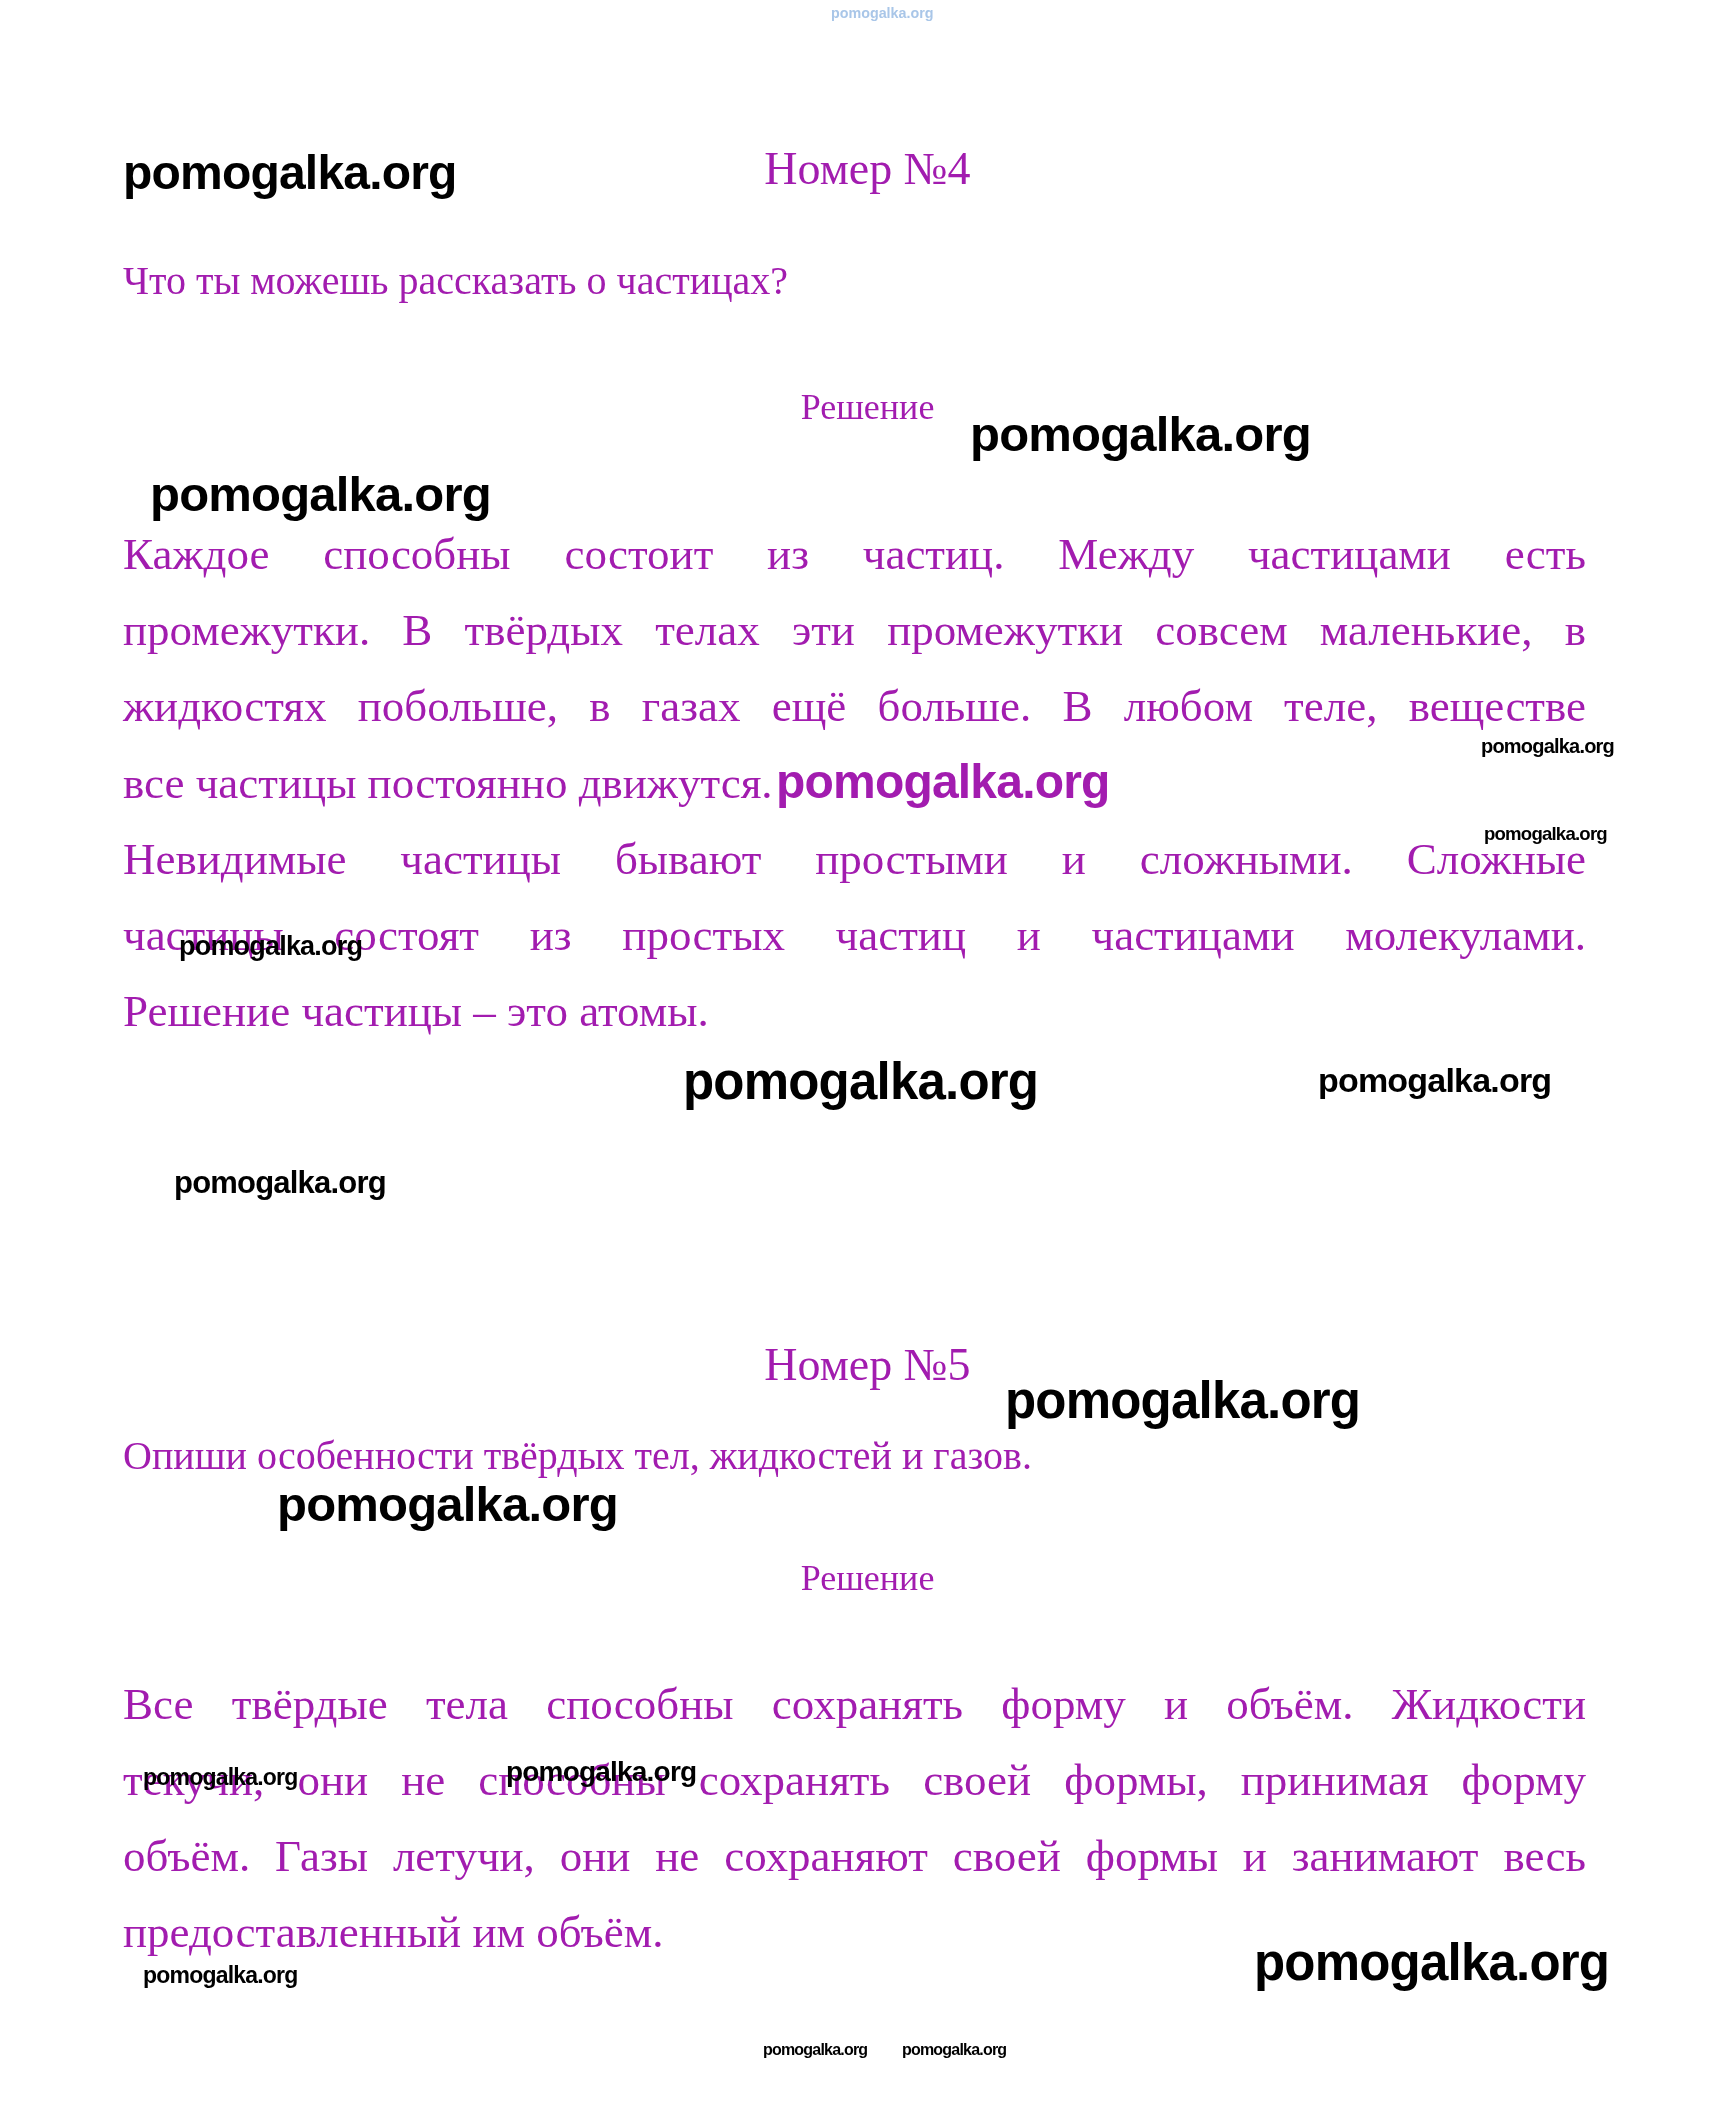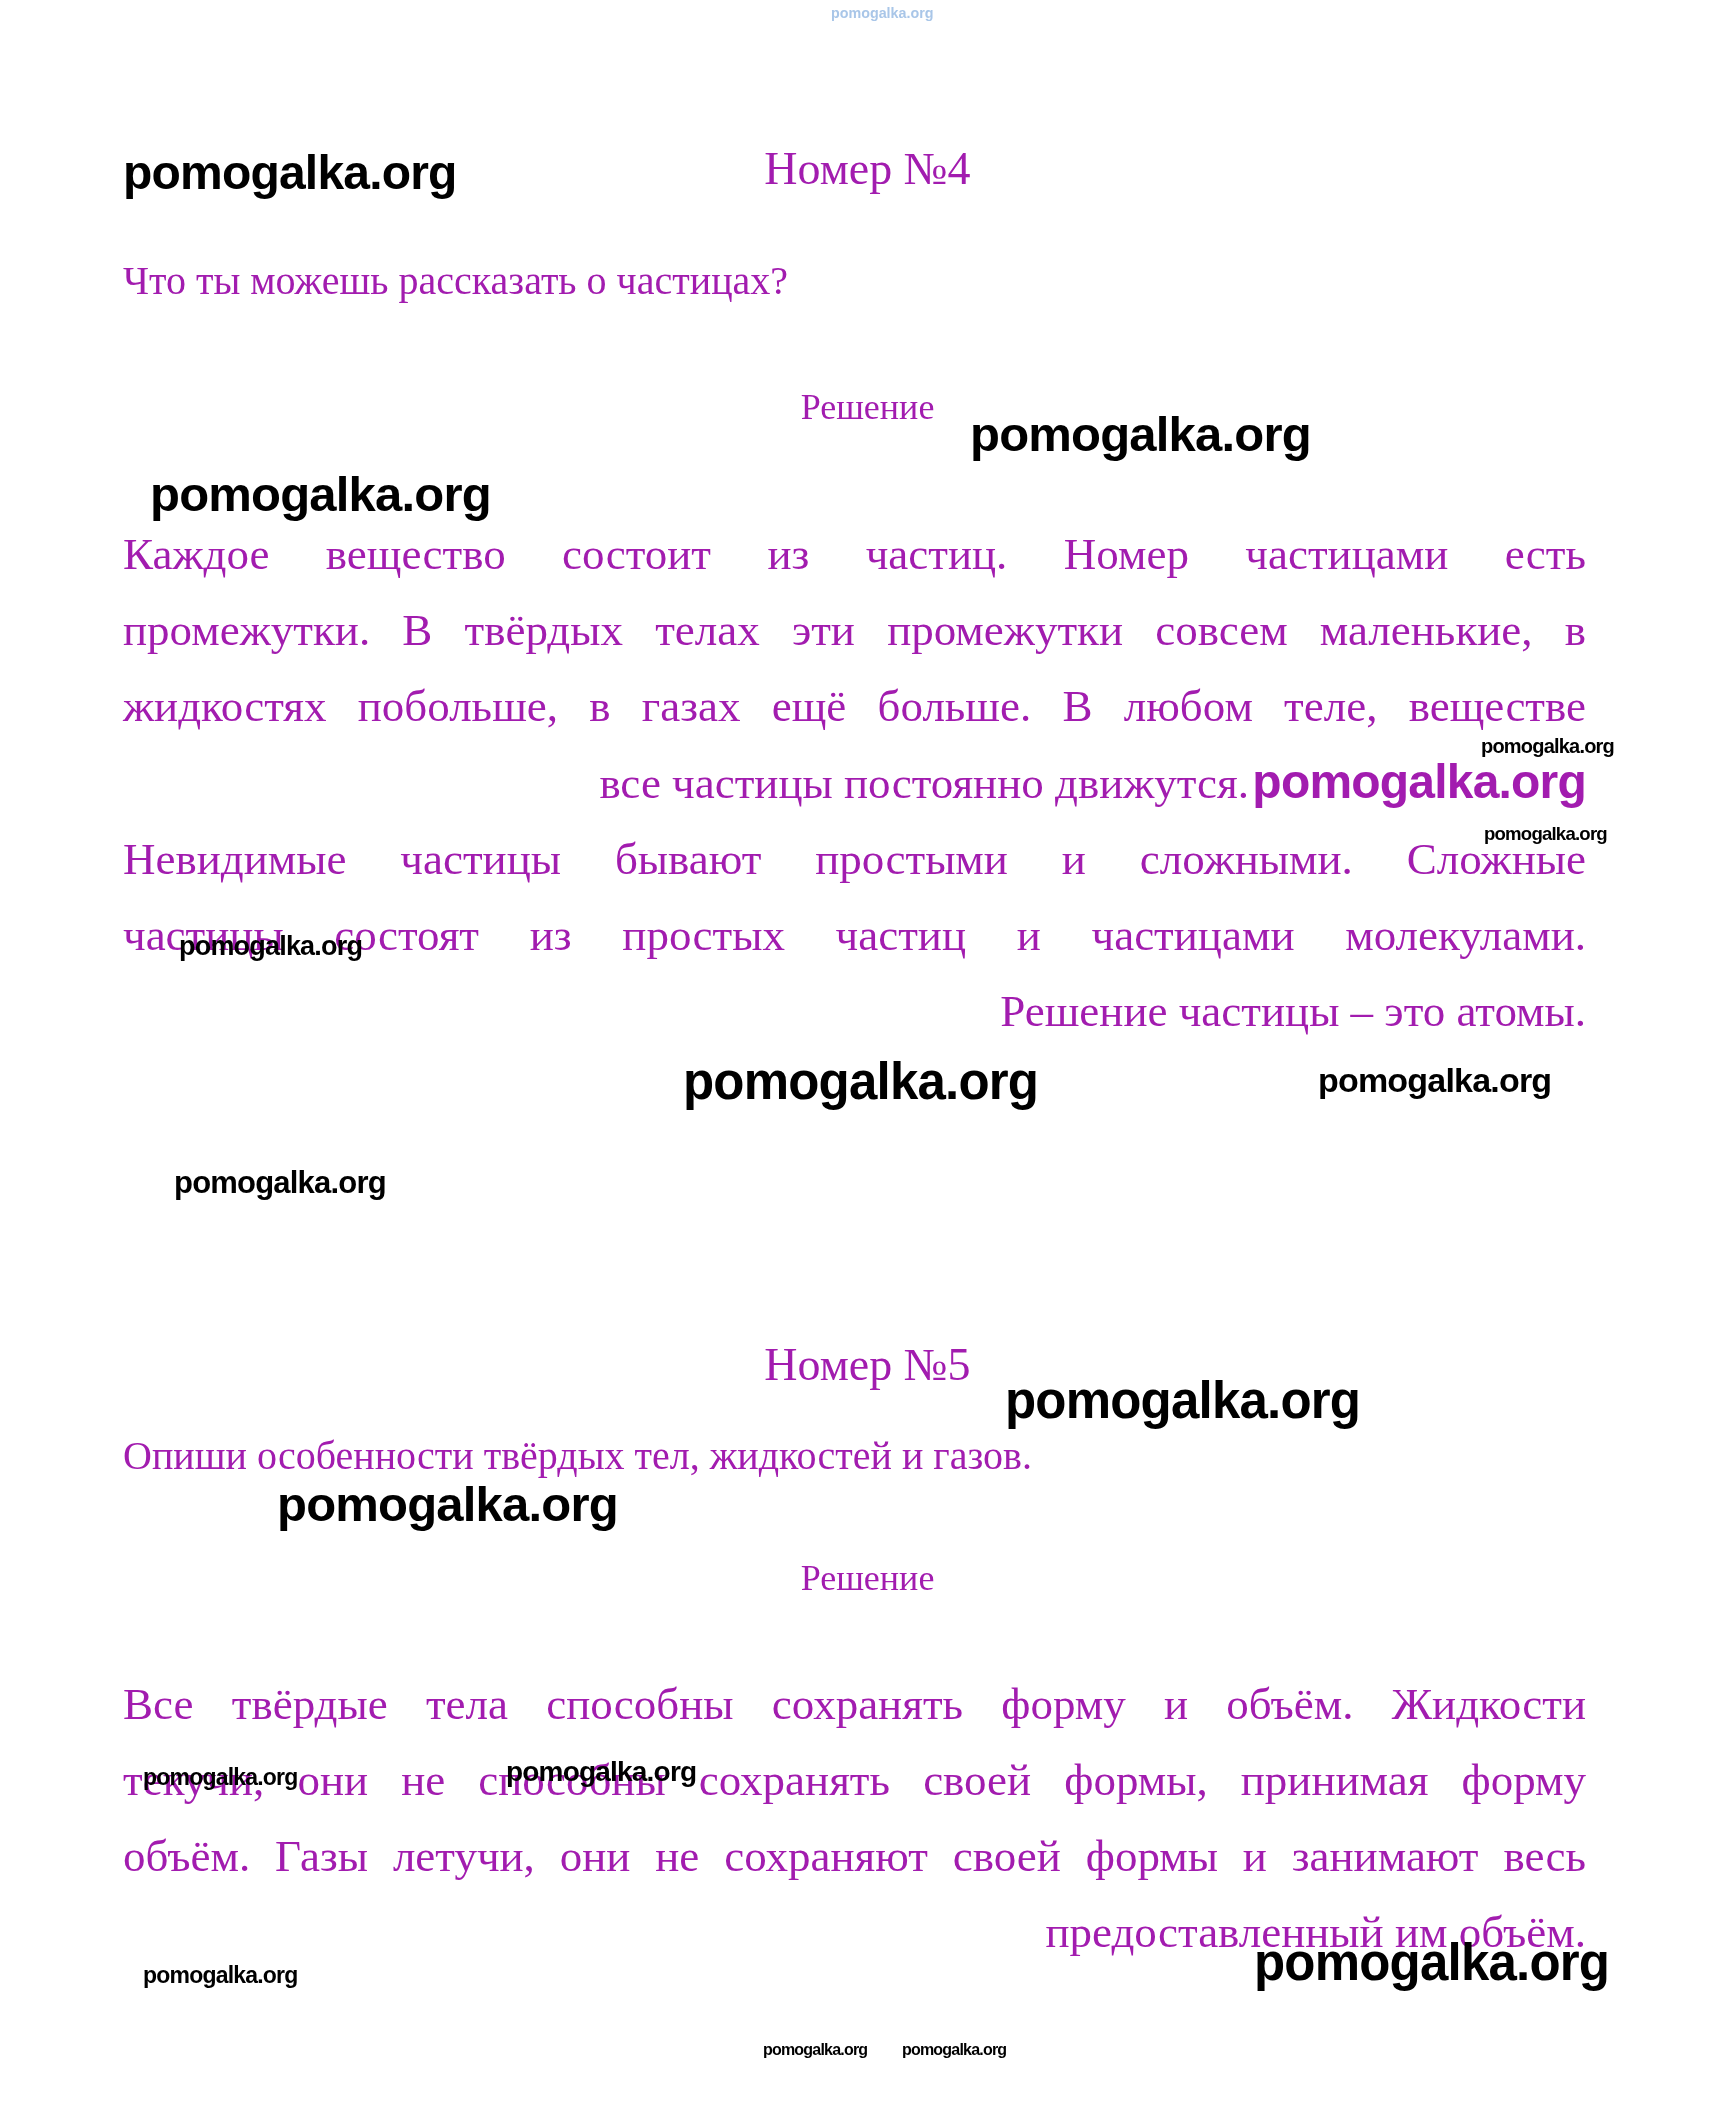--- a/index.html
+++ b/index.html
@@ -25,21 +25,21 @@
     white-space:nowrap;
     letter-spacing:-0.8px;
   }
   .wm-top { color:#a9c6e8; font-weight:700; letter-spacing:0; }
   .title { font-size:46px; }
   .qtext { font-size:40px; }
   .solution { font-size:36px; }
   .para { position:absolute; left:123px; width:1463px; }
   .pline { font-size:45px; line-height:76px; white-space:normal; }
   .pline.j { text-align:justify; text-align-last:justify; }
-  .pline.l { text-align:right; white-space:nowrap; }
+  .pline.l { text-align:left; white-space:nowrap; }
   .wm-inline {
     font-family:"Liberation Sans", sans-serif;
     font-weight:700;
     font-size:48px;
     letter-spacing:-0.8px;
     margin-left:3.4px;
   }
 </style>
 </head>
 <body>
@@ -54,21 +54,21 @@
 
   <div class="abs serif qtext" style="left:123px; top:257px;">Что ты можешь рассказать о частицах?</div>
 
   <div class="centered serif solution" style="top:386px;">Решение</div>
 
   <div class="wm" style="left:970px; top:406px; font-size:49px;">pomogalka.org</div>
 
   <div class="wm" style="left:150px; top:466px; font-size:49px;">pomogalka.org</div>
 
   <div class="para serif" style="top:516px;">
-    <div class="pline j">Каждое вещество состоит из частиц. Номер частицами есть</div>
+    <div class="pline j">Каждое способны состоит из частиц. Между частицами есть</div>
     <div class="pline j">промежутки. В твёрдых телах эти промежутки совсем маленькие, в</div>
     <div class="pline j">жидкостях побольше, в газах ещё больше. В любом теле, веществе</div>
     <div class="pline l"><span>все частицы постоянно движутся.</span><span class="wm-inline">pomogalka.org</span></div>
     <div class="pline j">Невидимые частицы бывают простыми и сложными. Сложные</div>
     <div class="pline j">частицы состоят из простых частиц и частицами молекулами.</div>
     <div class="pline l">Решение частицы – это атомы.</div>
   </div>
 
   <div class="wm" style="left:1481px; top:735px; font-size:20px;">pomogalka.org</div>
   <div class="wm" style="left:1484px; top:823px; font-size:18.6px;">pomogalka.org</div>

